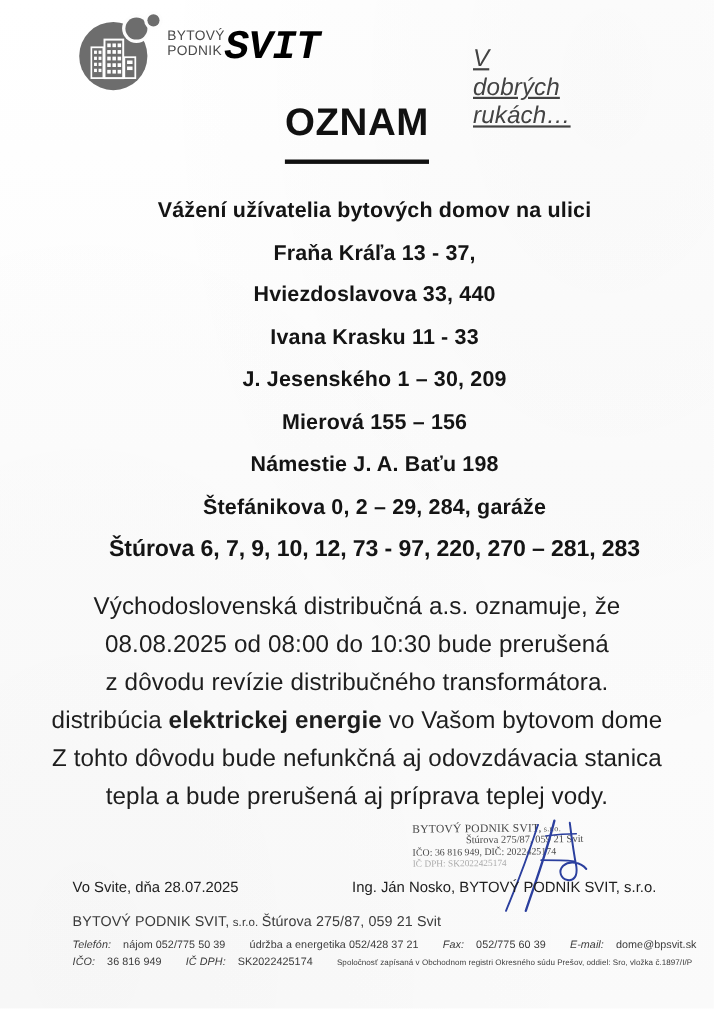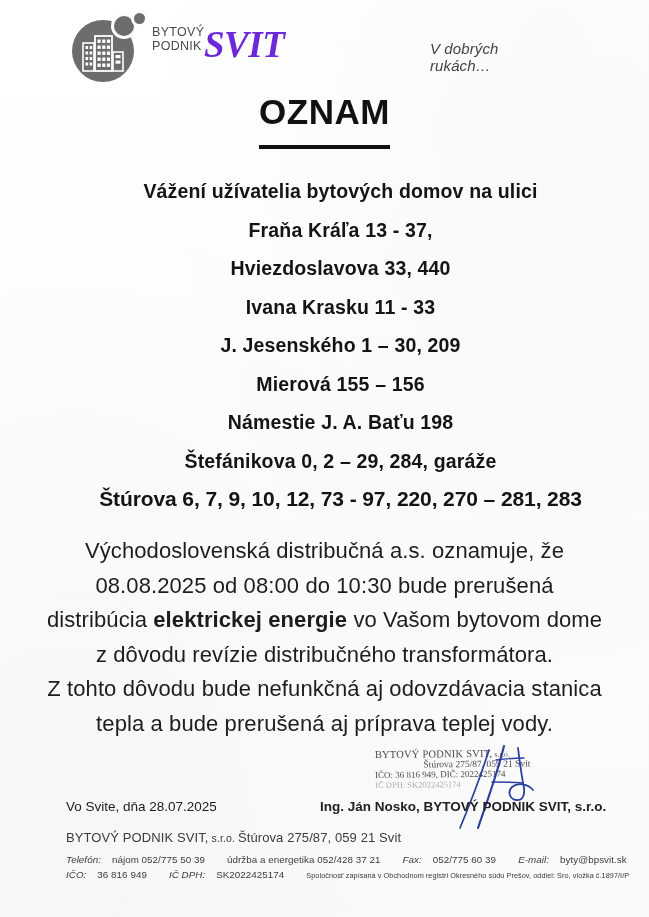--- a/index.html
+++ b/index.html
@@ -87,31 +87,32 @@
     font-weight: 400;
   }
   .logo-svit {
     position: absolute;
     left: 132px;
     top: 11px;
     font-size: 37px;
     font-weight: 700;
     font-style: italic;
     letter-spacing: -0.5px;
-    color: #6d28d9;
-    font-family: Liberation Serif, serif;
+    color: #000000;
+    font-family: Liberation Mono, monospace;
   }
   .tagline {
     position: absolute;
     left: 430px;
     top: 40px;
-    font-size: 15px;
+    font-size: 22px;
     font-style: italic;
     color: #434343;
     letter-spacing: 0.1px;
+    text-decoration: underline;
   }
 
   
   .title {
     position: absolute;
     left: 0;
     top: 92px;
     width: 649px;
     text-align: center;
     font-size: 35px;
@@ -219,21 +220,20 @@
     color: #202020;
     white-space: nowrap;
   }
   .signoff-right {
     position: absolute;
     left: 320px;
     top: 0;
     font-size: 13.5px;
     color: #202020;
     white-space: nowrap;
-    font-weight: bold;
   }
 
   
   .footer {
     position: absolute;
     left: 66px;
     top: 830px;
     width: 530px;
     color: #3b3b3b;
   }
@@ -325,22 +325,22 @@
     <div class="addr-line">J. Jesenského 1 – 30, 209</div>
     <div class="addr-line">Mierová 155 – 156</div>
     <div class="addr-line">Námestie J. A. Baťu 198</div>
     <div class="addr-line">Štefánikova 0, 2 – 29, 284, garáže</div>
     <div class="addr-line wide">Štúrova 6, 7, 9, 10, 12, 73 - 97, 220, 270 – 281, 283</div>
   </div>
 
   <div class="body-text">
     <div class="body-line">Východoslovenská distribučná a.s. oznamuje, že</div>
     <div class="body-line">08.08.2025 od 08:00 do 10:30 bude prerušená</div>
+    <div class="body-line">z dôvodu revízie distribučného transformátora.</div>
     <div class="body-line"><span>distribúcia </span><b>elektrickej energie</b><span> vo Vašom bytovom dome</span></div>
-    <div class="body-line">z dôvodu revízie distribučného transformátora.</div>
     <div class="body-line">Z tohto dôvodu bude nefunkčná aj odovzdávacia stanica</div>
     <div class="body-line">tepla a bude prerušená aj príprava teplej vody.</div>
   </div>
 
   <div class="stamp">
     <div class="stamp-l1"><span>BYTOVÝ PODNIK SVIT,</span><span class="sro"> s.r.o.</span></div>
     <div class="stamp-l2">Štúrova 275/87, 059 21 Svit</div>
     <div class="stamp-l3">IČO: 36 816 949, DIČ: 2022425174</div>
     <div class="stamp-l4">IČ DPH: SK2022425174</div>
   </div>
@@ -354,17 +354,17 @@
   </svg>
 
   <div class="signoff">
     <div class="signoff-left">Vo Svite, dňa 28.07.2025</div>
     <div class="signoff-right">Ing. Ján Nosko, BYTOVÝ PODNIK SVIT, s.r.o.</div>
   </div>
 
   <div class="footer">
     <div class="footer-company"><span>BYTOVÝ PODNIK SVIT,</span><span class="small"> s.r.o. </span><span>Štúrova 275/87,  059 21 Svit</span></div>
 
-    <div class="footer-row"><i>Telefón:</i><span class="gap"></span><span>nájom 052/775 50 39</span><span class="gap-l"></span><span>údržba a energetika 052/428 37 21</span><span class="gap-l"></span><i>Fax:</i><span class="gap"></span><span>052/775 60 39</span><span class="gap-l"></span><i>E-mail:</i><span class="gap"></span><span>byty@bpsvit.sk</span></div>
+    <div class="footer-row"><i>Telefón:</i><span class="gap"></span><span>nájom 052/775 50 39</span><span class="gap-l"></span><span>údržba a energetika 052/428 37 21</span><span class="gap-l"></span><i>Fax:</i><span class="gap"></span><span>052/775 60 39</span><span class="gap-l"></span><i>E-mail:</i><span class="gap"></span><span>dome@bpsvit.sk</span></div>
 
     <div class="footer-row"><i>IČO:</i><span class="gap"></span><span>36 816 949</span><span class="gap-l"></span><i>IČ DPH:</i><span class="gap"></span><span>SK2022425174</span><span class="gap-l"></span><span class="footer-reg">Spoločnosť zapísaná v Obchodnom registri Okresného súdu Prešov, oddiel: Sro, vložka č.1897/I/P</span></div>
   </div>
 </div>
 
 </body></html>

